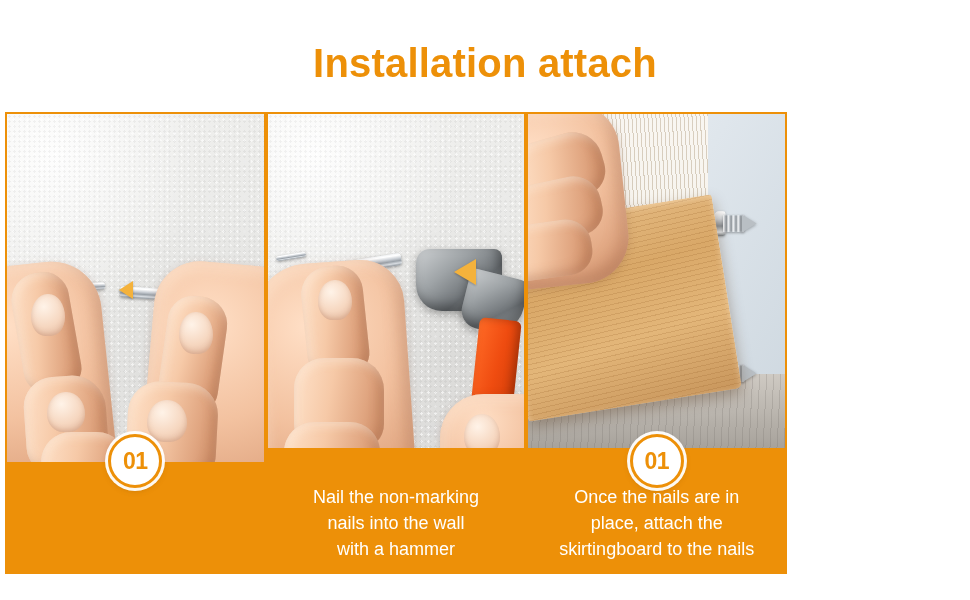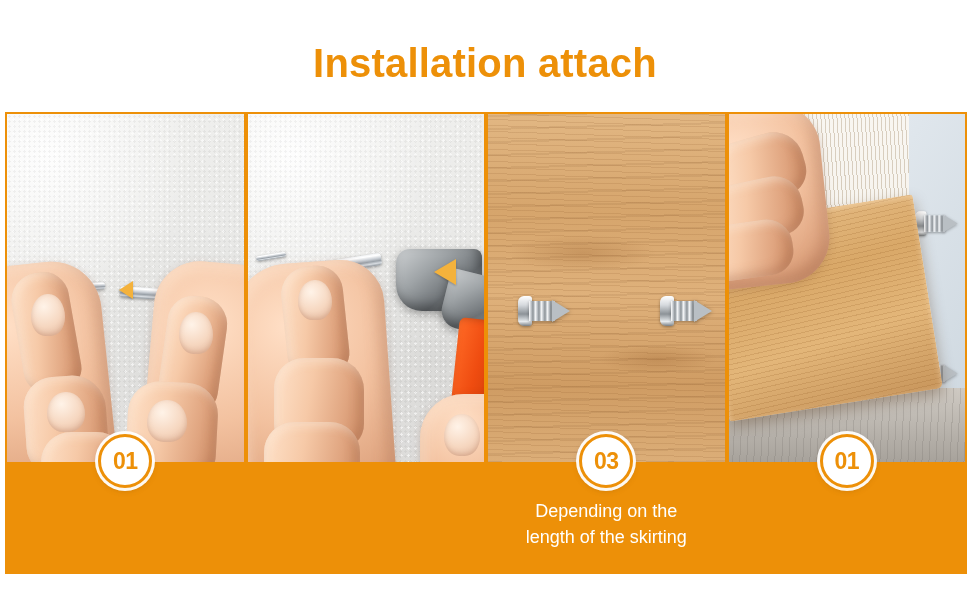--- a/index.html
+++ b/index.html
@@ -32,21 +32,21 @@
     color: #ED9008;
     letter-spacing: 0.2px;
     line-height: 46px;
   }
 
   
   .panels {
     position: absolute;
     top: 112px;
     left: 5px;
-    width: 962px;
+    width: 782px;
     height: 462px;
     display: flex;
     gap: 0;
   }
 
   .panel {
     position: relative;
     flex: 1 1 0;
     border: 2px solid #ED9008;
     background: #ED9008;
@@ -308,48 +308,25 @@
         <div class="finger" style="left:36px; top:152px; width:62px; height:110px; border-radius:28px 26px 22px 22px; transform:rotate(-6deg);"></div>
         <div class="nailplate" style="left:50px; top:166px; width:34px; height:40px;"></div>
         <div class="finger" style="left:26px; top:244px; width:90px; height:92px; border-radius:30px 32px 26px 26px;"></div>
         <div class="finger" style="left:16px; top:308px; width:96px; height:82px; border-radius:30px 30px 26px 26px;"></div>
 
         <div class="hand" style="left:172px; top:280px; width:120px; height:110px; border-radius:44px 30px 24px 24px;"></div>
         <div class="nailplate" style="left:196px; top:300px; width:36px; height:42px;"></div>
       </div>
 
 
+      <div class="caption">Nail the non-marking
+nails into the wall
+with a hammer</div>
     </div>
 
-    <div class="panel">
-      <div class="photo">
-        <div class="wood"></div>
-        <div class="wood-knot" style="left:20px; top:120px; width:150px; height:38px;"></div>
-        <div class="wood-knot" style="left:110px; top:230px; width:120px; height:30px;"></div>
-
-        <div class="stud" style="left:30px; top:178px;">
-          <div class="flange"></div>
-          <div class="shank"></div>
-          <div class="tip"></div>
-        </div>
-
-        <div class="stud" style="left:172px; top:178px;">
-          <div class="flange"></div>
-          <div class="shank"></div>
-          <div class="tip"></div>
-        </div>
-      </div>
-
-      <div class="badge">
-        <span>03</span>
-      </div>
-
-      <div class="caption">Depending on the
-length of the skirting</div>
-    </div>
 
     <div class="panel">
       <div class="photo">
         <div class="p4-wall-light"></div>
         <div class="p4-textured" style="left:60px; top:0; width:120px; height:300px;"></div>
         <div class="p4-floor"></div>
 
         <div class="stud" style="left:186px; top:94px; transform:scale(.82);">
           <div class="flange"></div>
           <div class="shank"></div>
@@ -366,16 +343,19 @@
         <div class="hand" style="left:-40px; top:-8px; width:136px; height:180px; border-radius:40px 46px 46px 30px; transform:rotate(-6deg);"></div>
         <div class="finger" style="left:-12px; top:22px; width:88px; height:66px; border-radius:24px 30px 26px 20px; transform:rotate(-16deg);"></div>
         <div class="finger" style="left:-18px; top:66px; width:92px; height:60px; border-radius:24px 28px 24px 20px; transform:rotate(-12deg);"></div>
         <div class="finger" style="left:-24px; top:108px; width:88px; height:56px; border-radius:22px 26px 24px 20px; transform:rotate(-8deg);"></div>
       </div>
 
       <div class="badge">
         <span>01</span>
       </div>
 
+      <div class="caption">Once the nails are in
+place, attach the
+skirtingboard to the nails</div>
     </div>
 
   </div>
 </div>
 
 </body></html>

